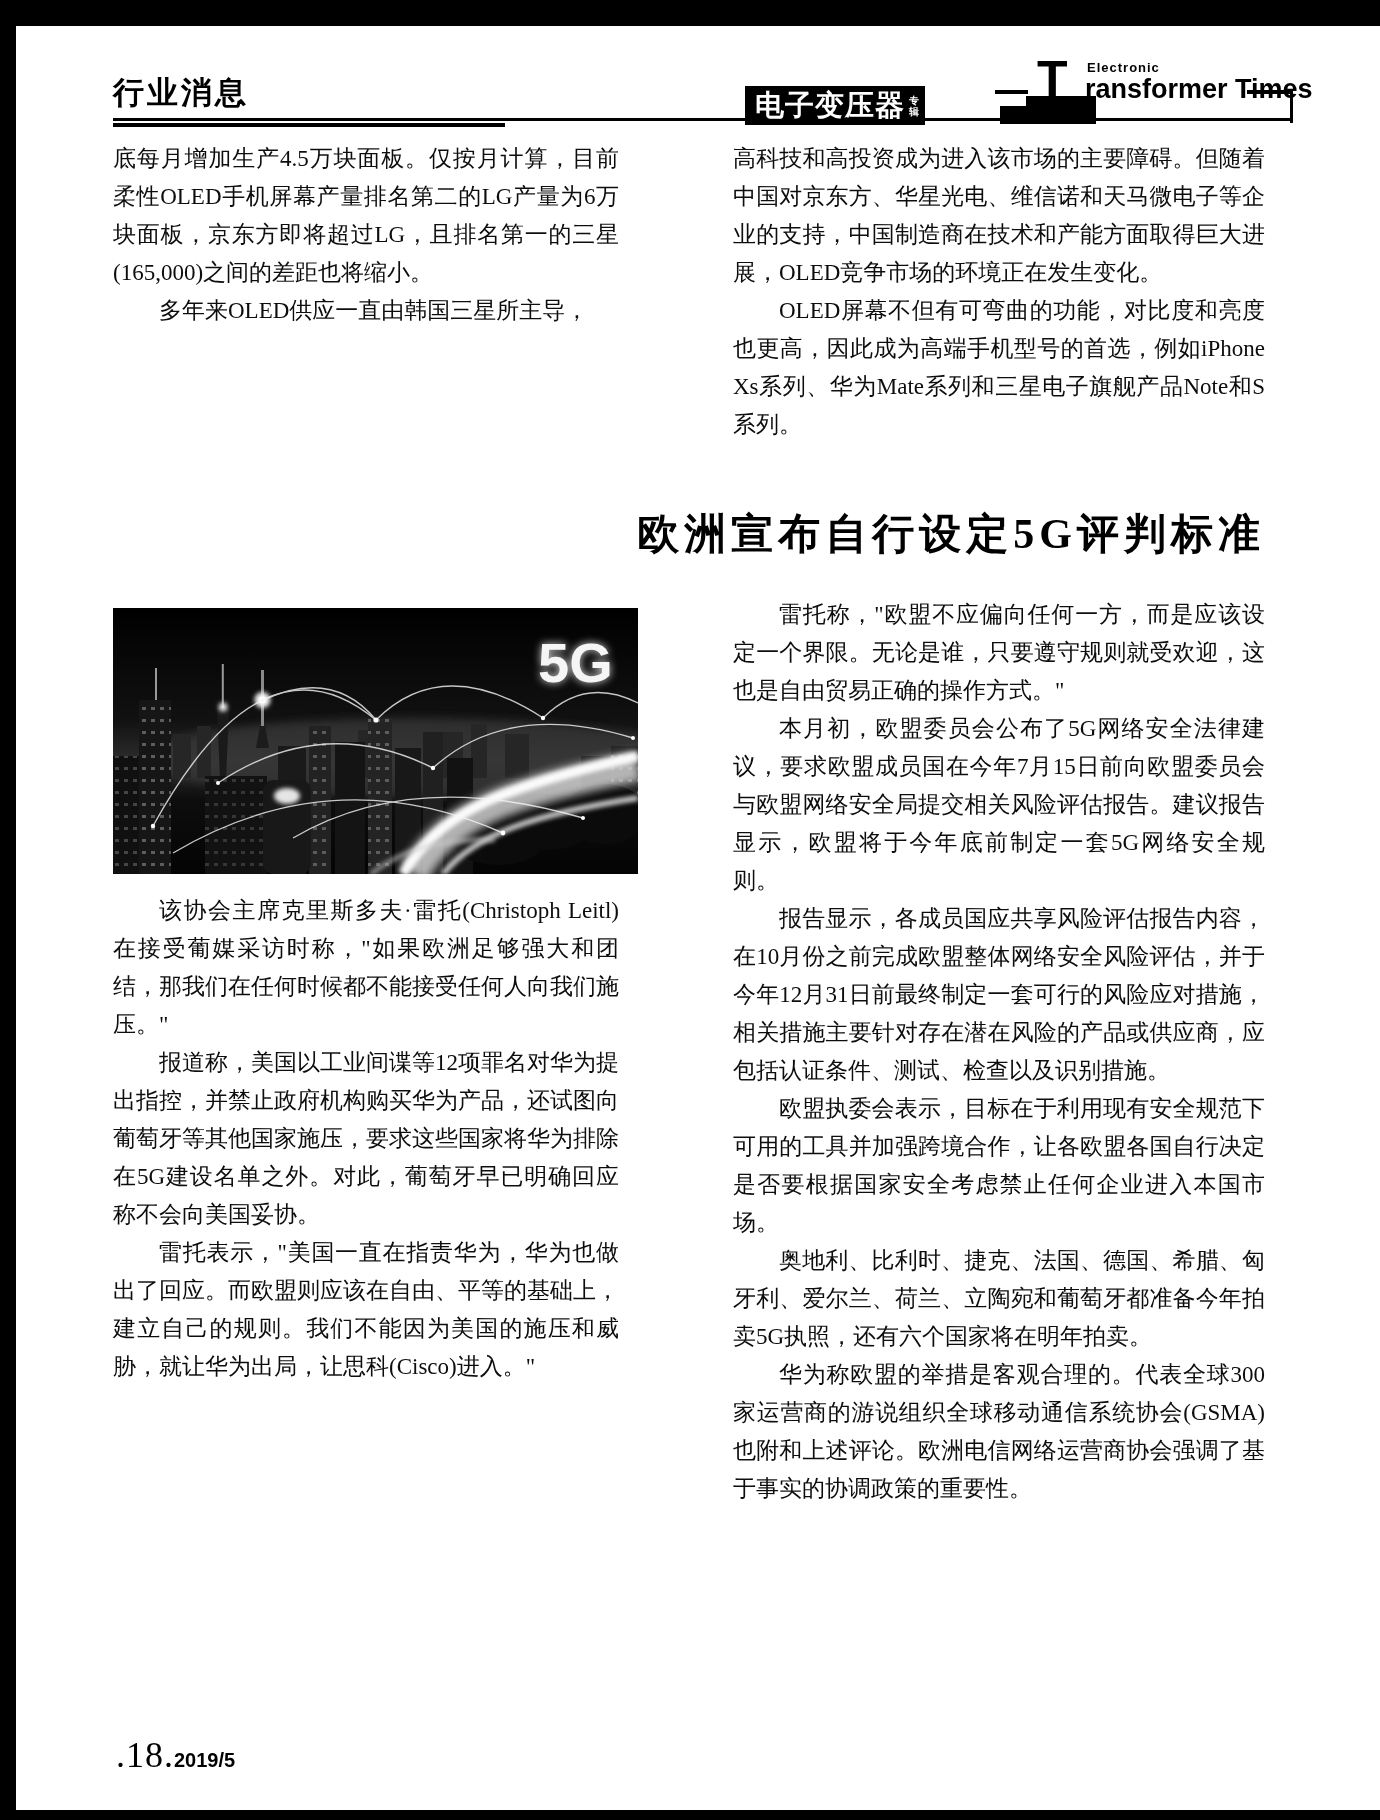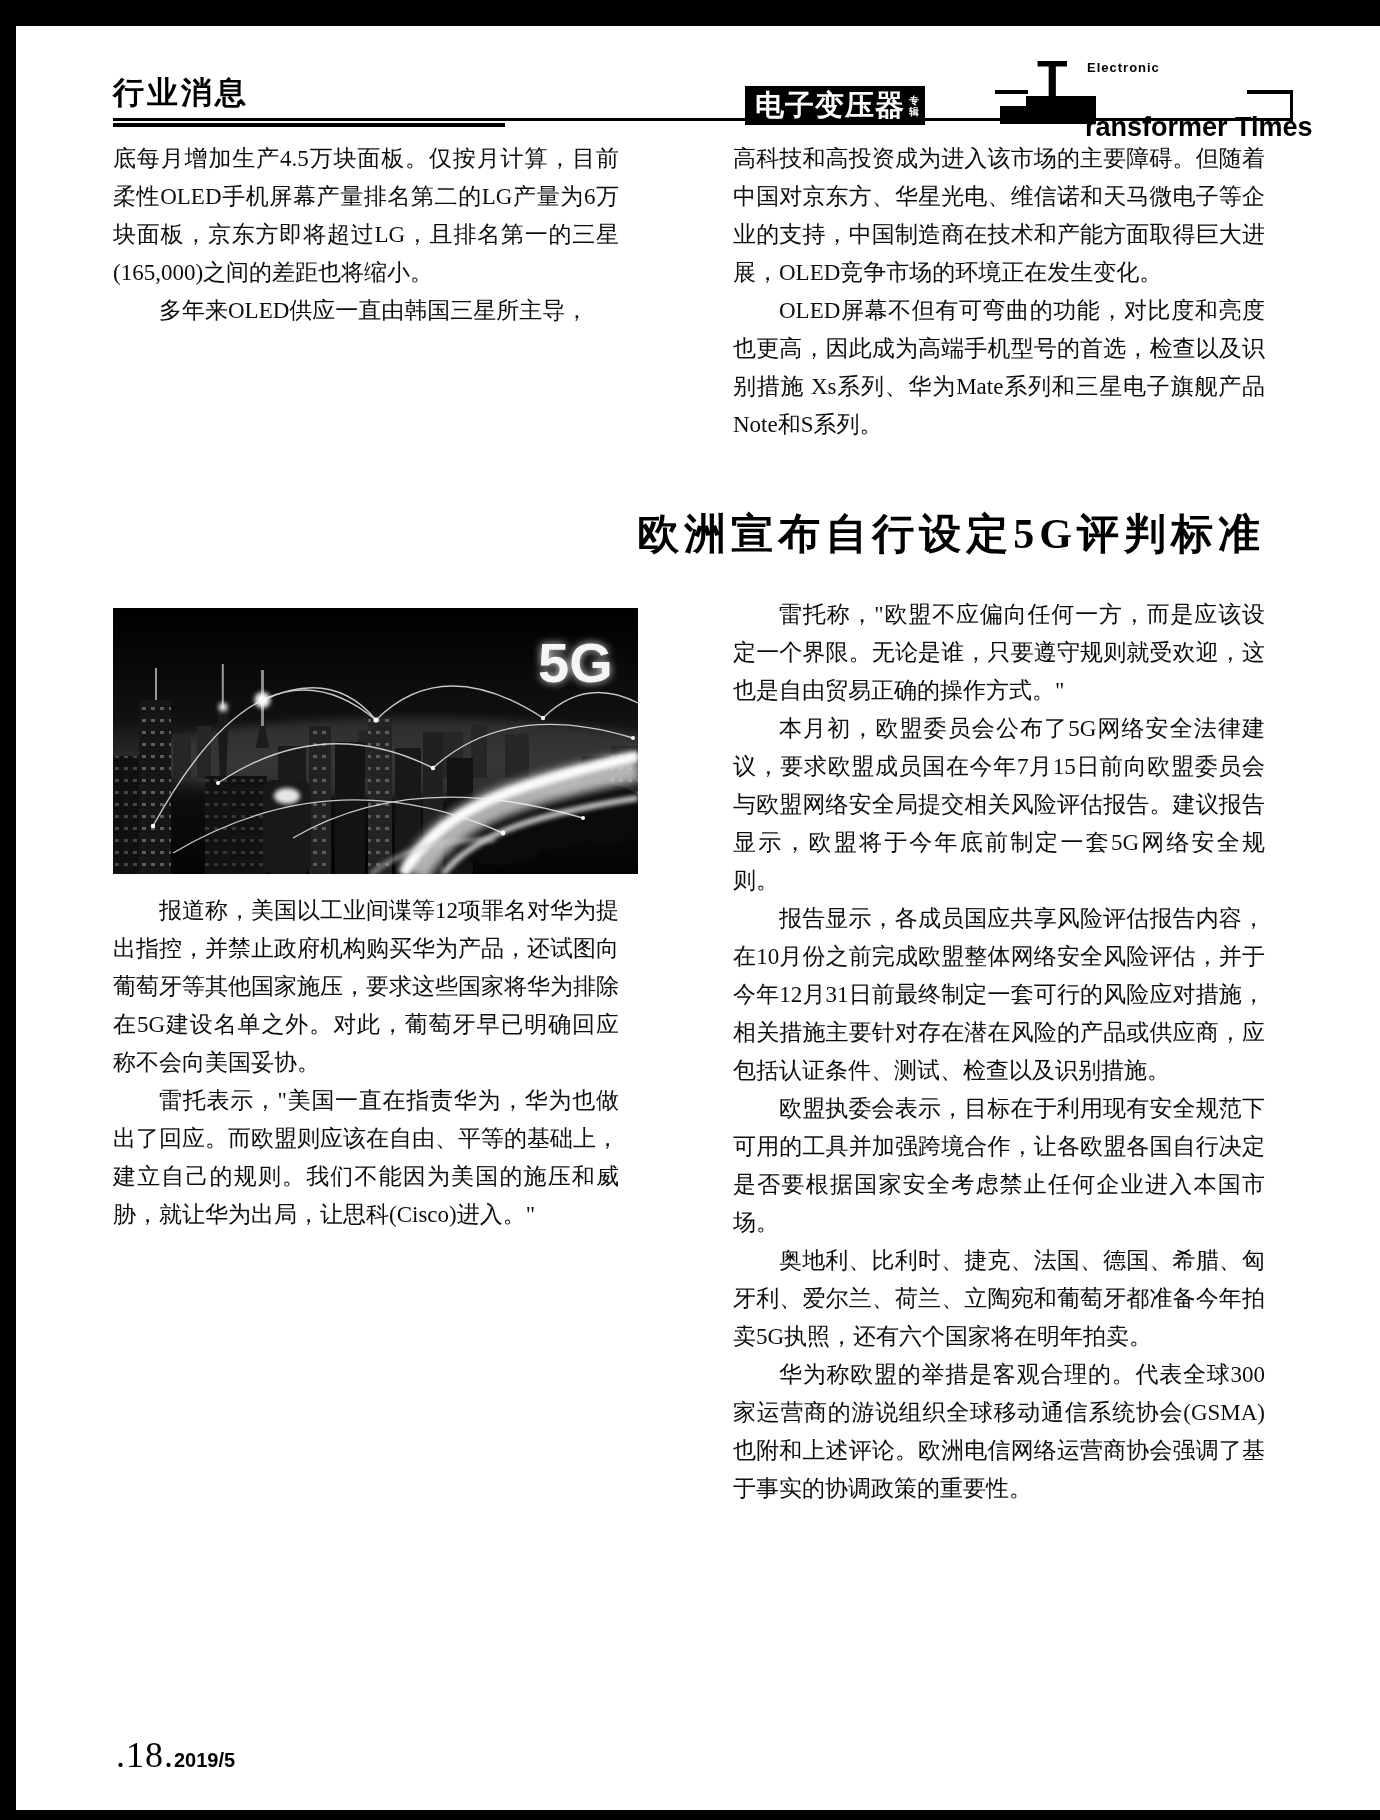--- a/index.html
+++ b/index.html
@@ -39,21 +39,21 @@
   .logo-step1{position:absolute;left:1000px;top:106px;width:34px;height:18px;background:#000;}
   .logo-step2{position:absolute;left:1026px;top:96px;width:70px;height:28px;background:#000;}
 
   .masthead-en{
     position:absolute;left:995px;top:52px;width:300px;height:70px;
     font-family:"Liberation Sans","DejaVu Sans",sans-serif;color:#000;
   }
   .en-dash-left{position:absolute;left:0;top:38px;width:33px;height:4px;background:#000;}
   .en-T{position:absolute;left:42px;top:2px;font-size:50px;font-weight:bold;line-height:50px;}
   .en-electronic{position:absolute;left:92px;top:8px;font-size:13px;font-weight:bold;letter-spacing:1px;}
-  .en-times{position:absolute;left:90px;top:22px;font-size:27px;font-weight:bold;letter-spacing:0px;white-space:nowrap;margin-top:38px;}
+  .en-times{position:absolute;left:90px;top:22px;font-size:27px;font-weight:bold;letter-spacing:0px;white-space:nowrap;}
   .en-bracket{position:absolute;left:252px;top:38px;width:43px;height:29px;border-top:4px solid #000;border-right:3px solid #000;}
 
   
   .content{position:absolute;left:113px;top:140px;width:1152px;}
   .cols{display:flex;justify-content:space-between;}
   .colL{width:506px;}
   .colR{width:532px;}
   .para{
     font-size:23px;line-height:38px;margin:0;
     text-align:justify;text-indent:2em;color:#0d0d0d;
@@ -107,21 +107,21 @@
 
   <div class="content">
 
     <div class="cols">
       <div class="colL">
         <p class="para flush">底每月增加生产4.5万块面板。仅按月计算，目前柔性OLED手机屏幕产量排名第二的LG产量为6万块面板，京东方即将超过LG，且排名第一的三星(165,000)之间的差距也将缩小。</p>
         <p class="para">多年来OLED供应一直由韩国三星所主导，</p>
       </div>
       <div class="colR">
         <p class="para flush">高科技和高投资成为进入该市场的主要障碍。但随着中国对京东方、华星光电、维信诺和天马微电子等企业的支持，中国制造商在技术和产能方面取得巨大进展，OLED竞争市场的环境正在发生变化。</p>
-        <p class="para">OLED屏幕不但有可弯曲的功能，对比度和亮度也更高，因此成为高端手机型号的首选，检查以及识别措施 Xs系列、华为Mate系列和三星电子旗舰产品Note和S系列。</p>
+        <p class="para">OLED屏幕不但有可弯曲的功能，对比度和亮度也更高，因此成为高端手机型号的首选，例如iPhone Xs系列、华为Mate系列和三星电子旗舰产品Note和S系列。</p>
       </div>
     </div>
 
     <h1 class="article-title">欧洲宣布自行设定5G评判标准</h1>
 
     <div class="cols">
       <div class="colL">
 
         <svg class="news-image" viewBox="0 0 525 266" xmlns="http://www.w3.org/2000/svg">
           <defs>
@@ -222,20 +222,21 @@
             <circle cx="105" cy="175" r="2"></circle>
               <circle cx="390" cy="225" r="2.4"></circle>
             <circle cx="520" cy="130" r="2"></circle>
               <circle cx="470" cy="210" r="2"></circle>
           </g>
 
           <text x="425" y="74" font-family="Liberation Sans, DejaVu Sans, sans-serif" font-size="56" font-weight="bold" fill="#ffffff" opacity="0.85" filter="url(#b4)">5G</text>
           <text x="425" y="74" font-family="Liberation Sans, DejaVu Sans, sans-serif" font-size="56" font-weight="bold" fill="#f5f5f5">5G</text>
         </svg>
 
+        <p class="para">该协会主席克里斯多夫·雷托(Christoph Leitl)在接受葡媒采访时称，"如果欧洲足够强大和团结，那我们在任何时候都不能接受任何人向我们施压。"</p>
         <p class="para">报道称，美国以工业间谍等12项罪名对华为提出指控，并禁止政府机构购买华为产品，还试图向葡萄牙等其他国家施压，要求这些国家将华为排除在5G建设名单之外。对此，葡萄牙早已明确回应称不会向美国妥协。</p>
         <p class="para">雷托表示，"美国一直在指责华为，华为也做出了回应。而欧盟则应该在自由、平等的基础上，建立自己的规则。我们不能因为美国的施压和威胁，就让华为出局，让思科(Cisco)进入。"</p>
       </div>
 
       <div class="colR">
         <p class="para">雷托称，"欧盟不应偏向任何一方，而是应该设定一个界限。无论是谁，只要遵守规则就受欢迎，这也是自由贸易正确的操作方式。"</p>
         <p class="para">本月初，欧盟委员会公布了5G网络安全法律建议，要求欧盟成员国在今年7月15日前向欧盟委员会与欧盟网络安全局提交相关风险评估报告。建议报告显示，欧盟将于今年底前制定一套5G网络安全规则。</p>
         <p class="para">报告显示，各成员国应共享风险评估报告内容，在10月份之前完成欧盟整体网络安全风险评估，并于今年12月31日前最终制定一套可行的风险应对措施，相关措施主要针对存在潜在风险的产品或供应商，应包括认证条件、测试、检查以及识别措施。</p>
         <p class="para">欧盟执委会表示，目标在于利用现有安全规范下可用的工具并加强跨境合作，让各欧盟各国自行决定是否要根据国家安全考虑禁止任何企业进入本国市场。</p>
         <p class="para">奥地利、比利时、捷克、法国、德国、希腊、匈牙利、爱尔兰、荷兰、立陶宛和葡萄牙都准备今年拍卖5G执照，还有六个国家将在明年拍卖。</p>

